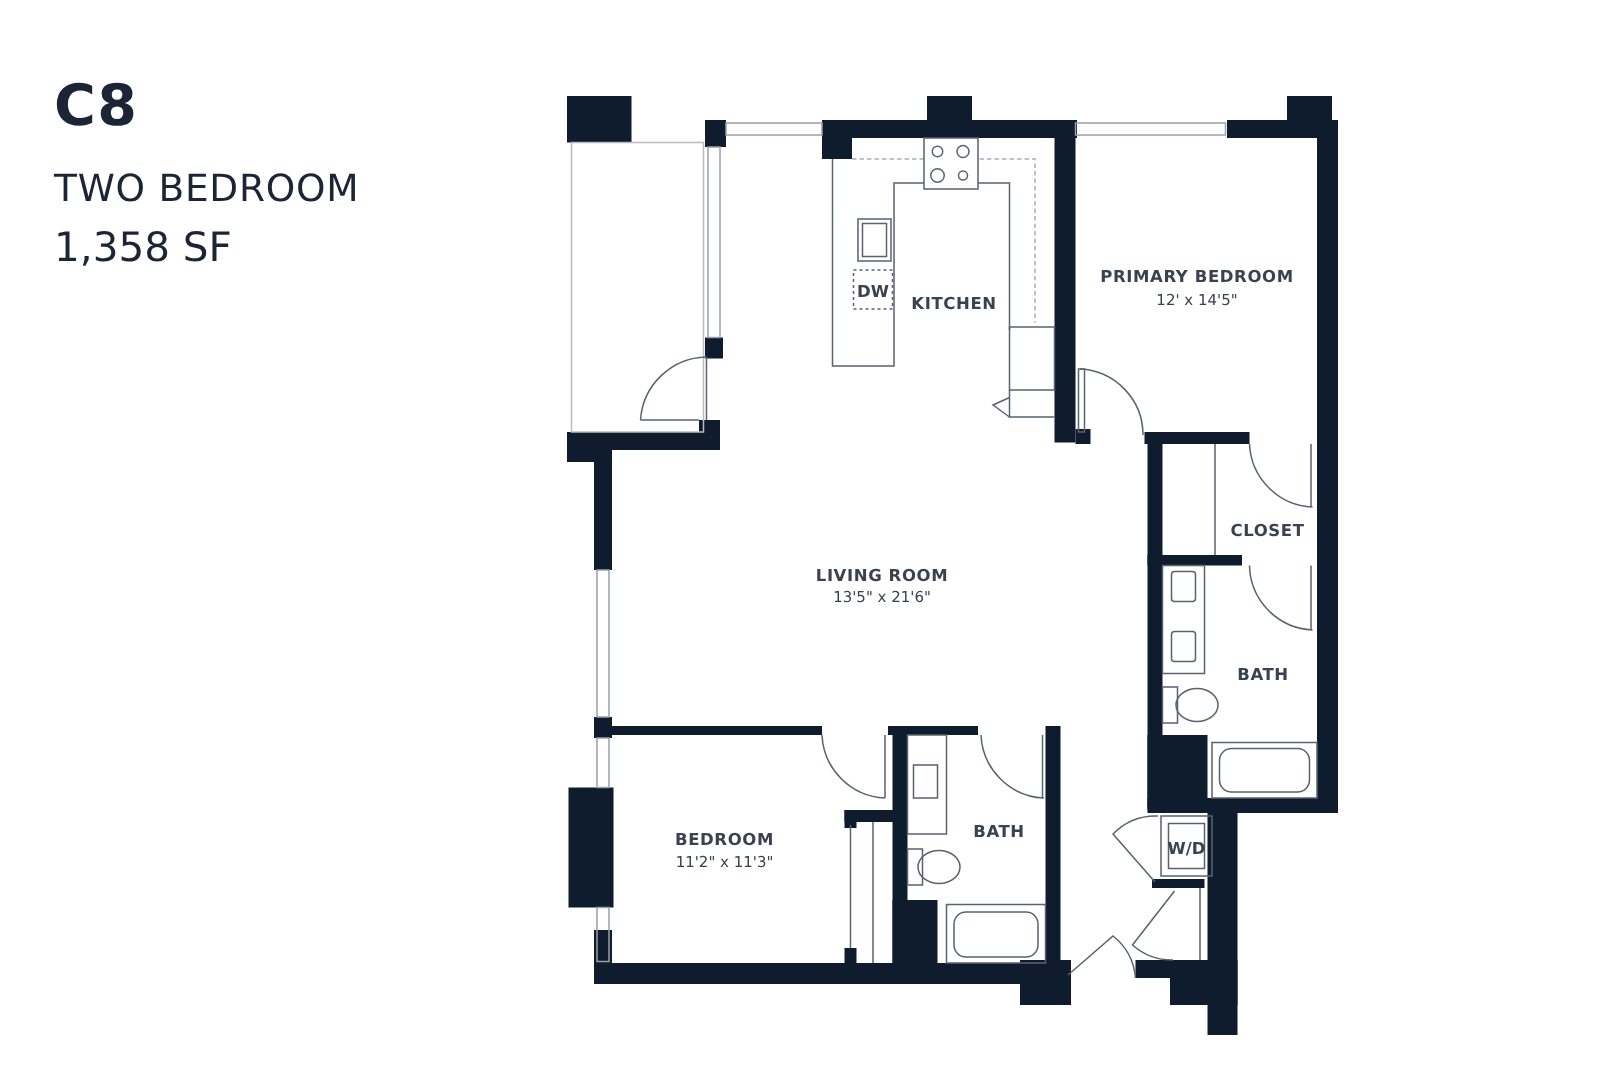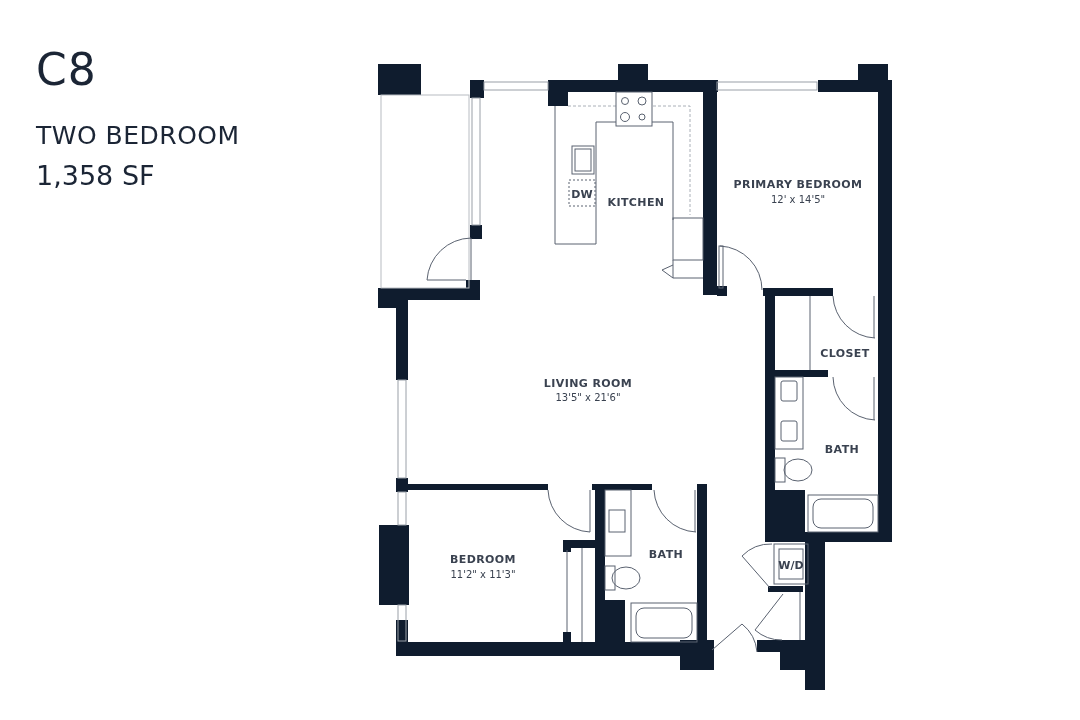--- a/index.html
+++ b/index.html
@@ -1,19 +1,19 @@
 <!DOCTYPE html>
 <html><head>
 <meta charset="utf-8">
 <style>
   html, body { margin:0; padding:0; background:#ffffff; }
   body { width:1080px; height:720px; position:relative; overflow:hidden; font-family:"DejaVu Sans", sans-serif; }
   .title-block { position:absolute; left:36px; top:44px; color:#1b2535; }
-  .unit-name { font-size:44px; font-weight:400; line-height:52px; letter-spacing:1px; margin:0; }
-  .unit-type { font-size:25px; line-height:32px; margin-top:24px; letter-spacing:0.5px; }
+  .unit-name { font-size:38px; font-weight:700; line-height:52px; letter-spacing:1px; margin:0; }
+  .unit-type { font-size:25px; line-height:32px; margin-top:14px; letter-spacing:0.5px; }
   .unit-size { font-size:27px; line-height:32px; margin-top:8px; }
   svg.plan { position:absolute; left:0; top:0; }
   .room-label { font-family:"DejaVu Sans", sans-serif; font-size:11px; font-weight:bold; fill:#3a4250; letter-spacing:0.4px; }
   .room-dim { font-family:"DejaVu Sans", sans-serif; font-size:10px; fill:#3a4250; }
   .fix-label { font-family:"DejaVu Sans", sans-serif; font-size:11px; font-weight:bold; fill:#3a4250; }
 </style>
 </head>
 <body>
 
 <div class="title-block">

